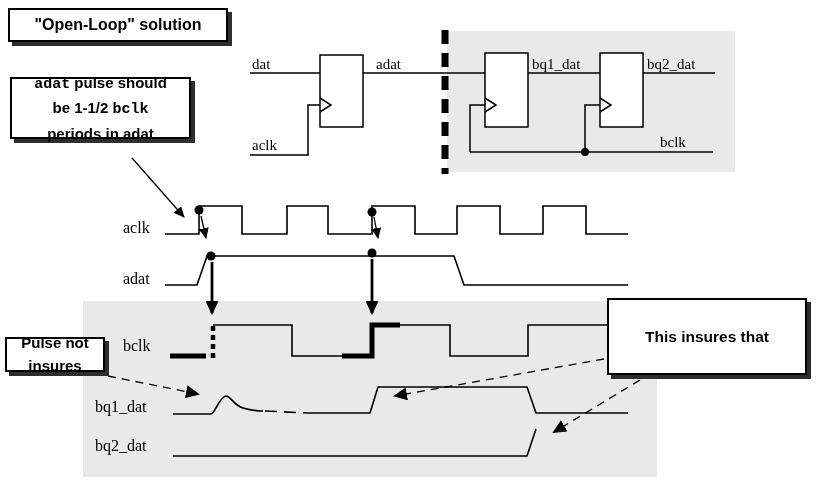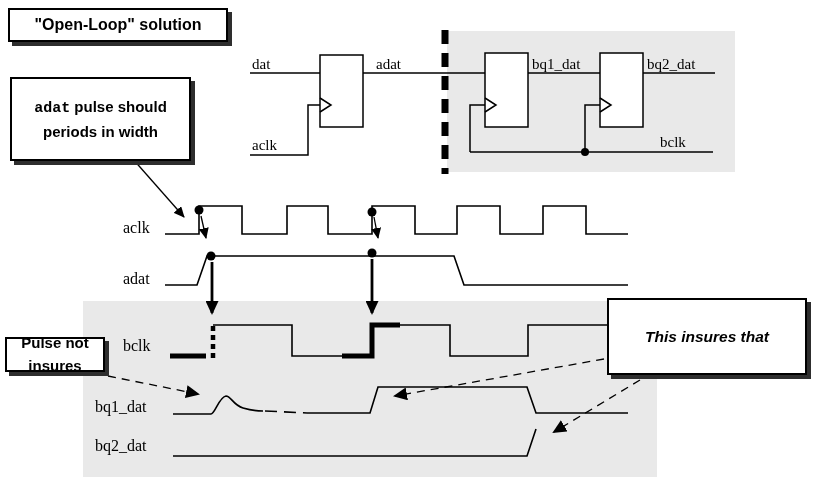--- a/index.html
+++ b/index.html
@@ -116,27 +116,28 @@
     <text x="123" y="284" font-size="16" class="svg-label">adat</text>
     <text x="123" y="351" font-size="16" class="svg-label">bclk</text>
     <text x="95" y="412" font-size="16" class="svg-label">bq1_dat</text>
     <text x="95" y="451" font-size="16" class="svg-label">bq2_dat</text>
   </svg>
 
   <div class="callout" style="left:8px;top:8px;width:220px;height:34px;font-size:16px;">
     <div>"Open-Loop" solution</div>
   </div>
 
-  <div class="callout" style="left:10px;top:77px;width:181px;height:84px;font-size:15px;line-height:1.55;">
+  <div class="callout" style="left:10px;top:77px;width:181px;height:62px;font-size:15px;line-height:1.55;">
     <div><span class="mono">adat</span><span> pulse should</span></div>
-    <div>periods in width</div>
+    <div><span>be 1-1/2 </span><span class="mono">bclk</span></div>
+    <div>periods in adat</div>
   </div>
 
   <div class="callout" style="left:5px;top:337px;width:100px;height:35px;font-size:15px;line-height:1.5;">
     <div>Pulse not</div>
     <div>insures</div>
   </div>
 
-  <div class="callout" style="left:607px;top:298px;width:200px;height:77px;font-size:15.5px;line-height:1.5;font-style:italic;">
+  <div class="callout" style="left:607px;top:298px;width:200px;height:77px;font-size:15.5px;line-height:1.5;">
     <div>This insures that</div>
   </div>
 
 </div>
 
 </body></html>

